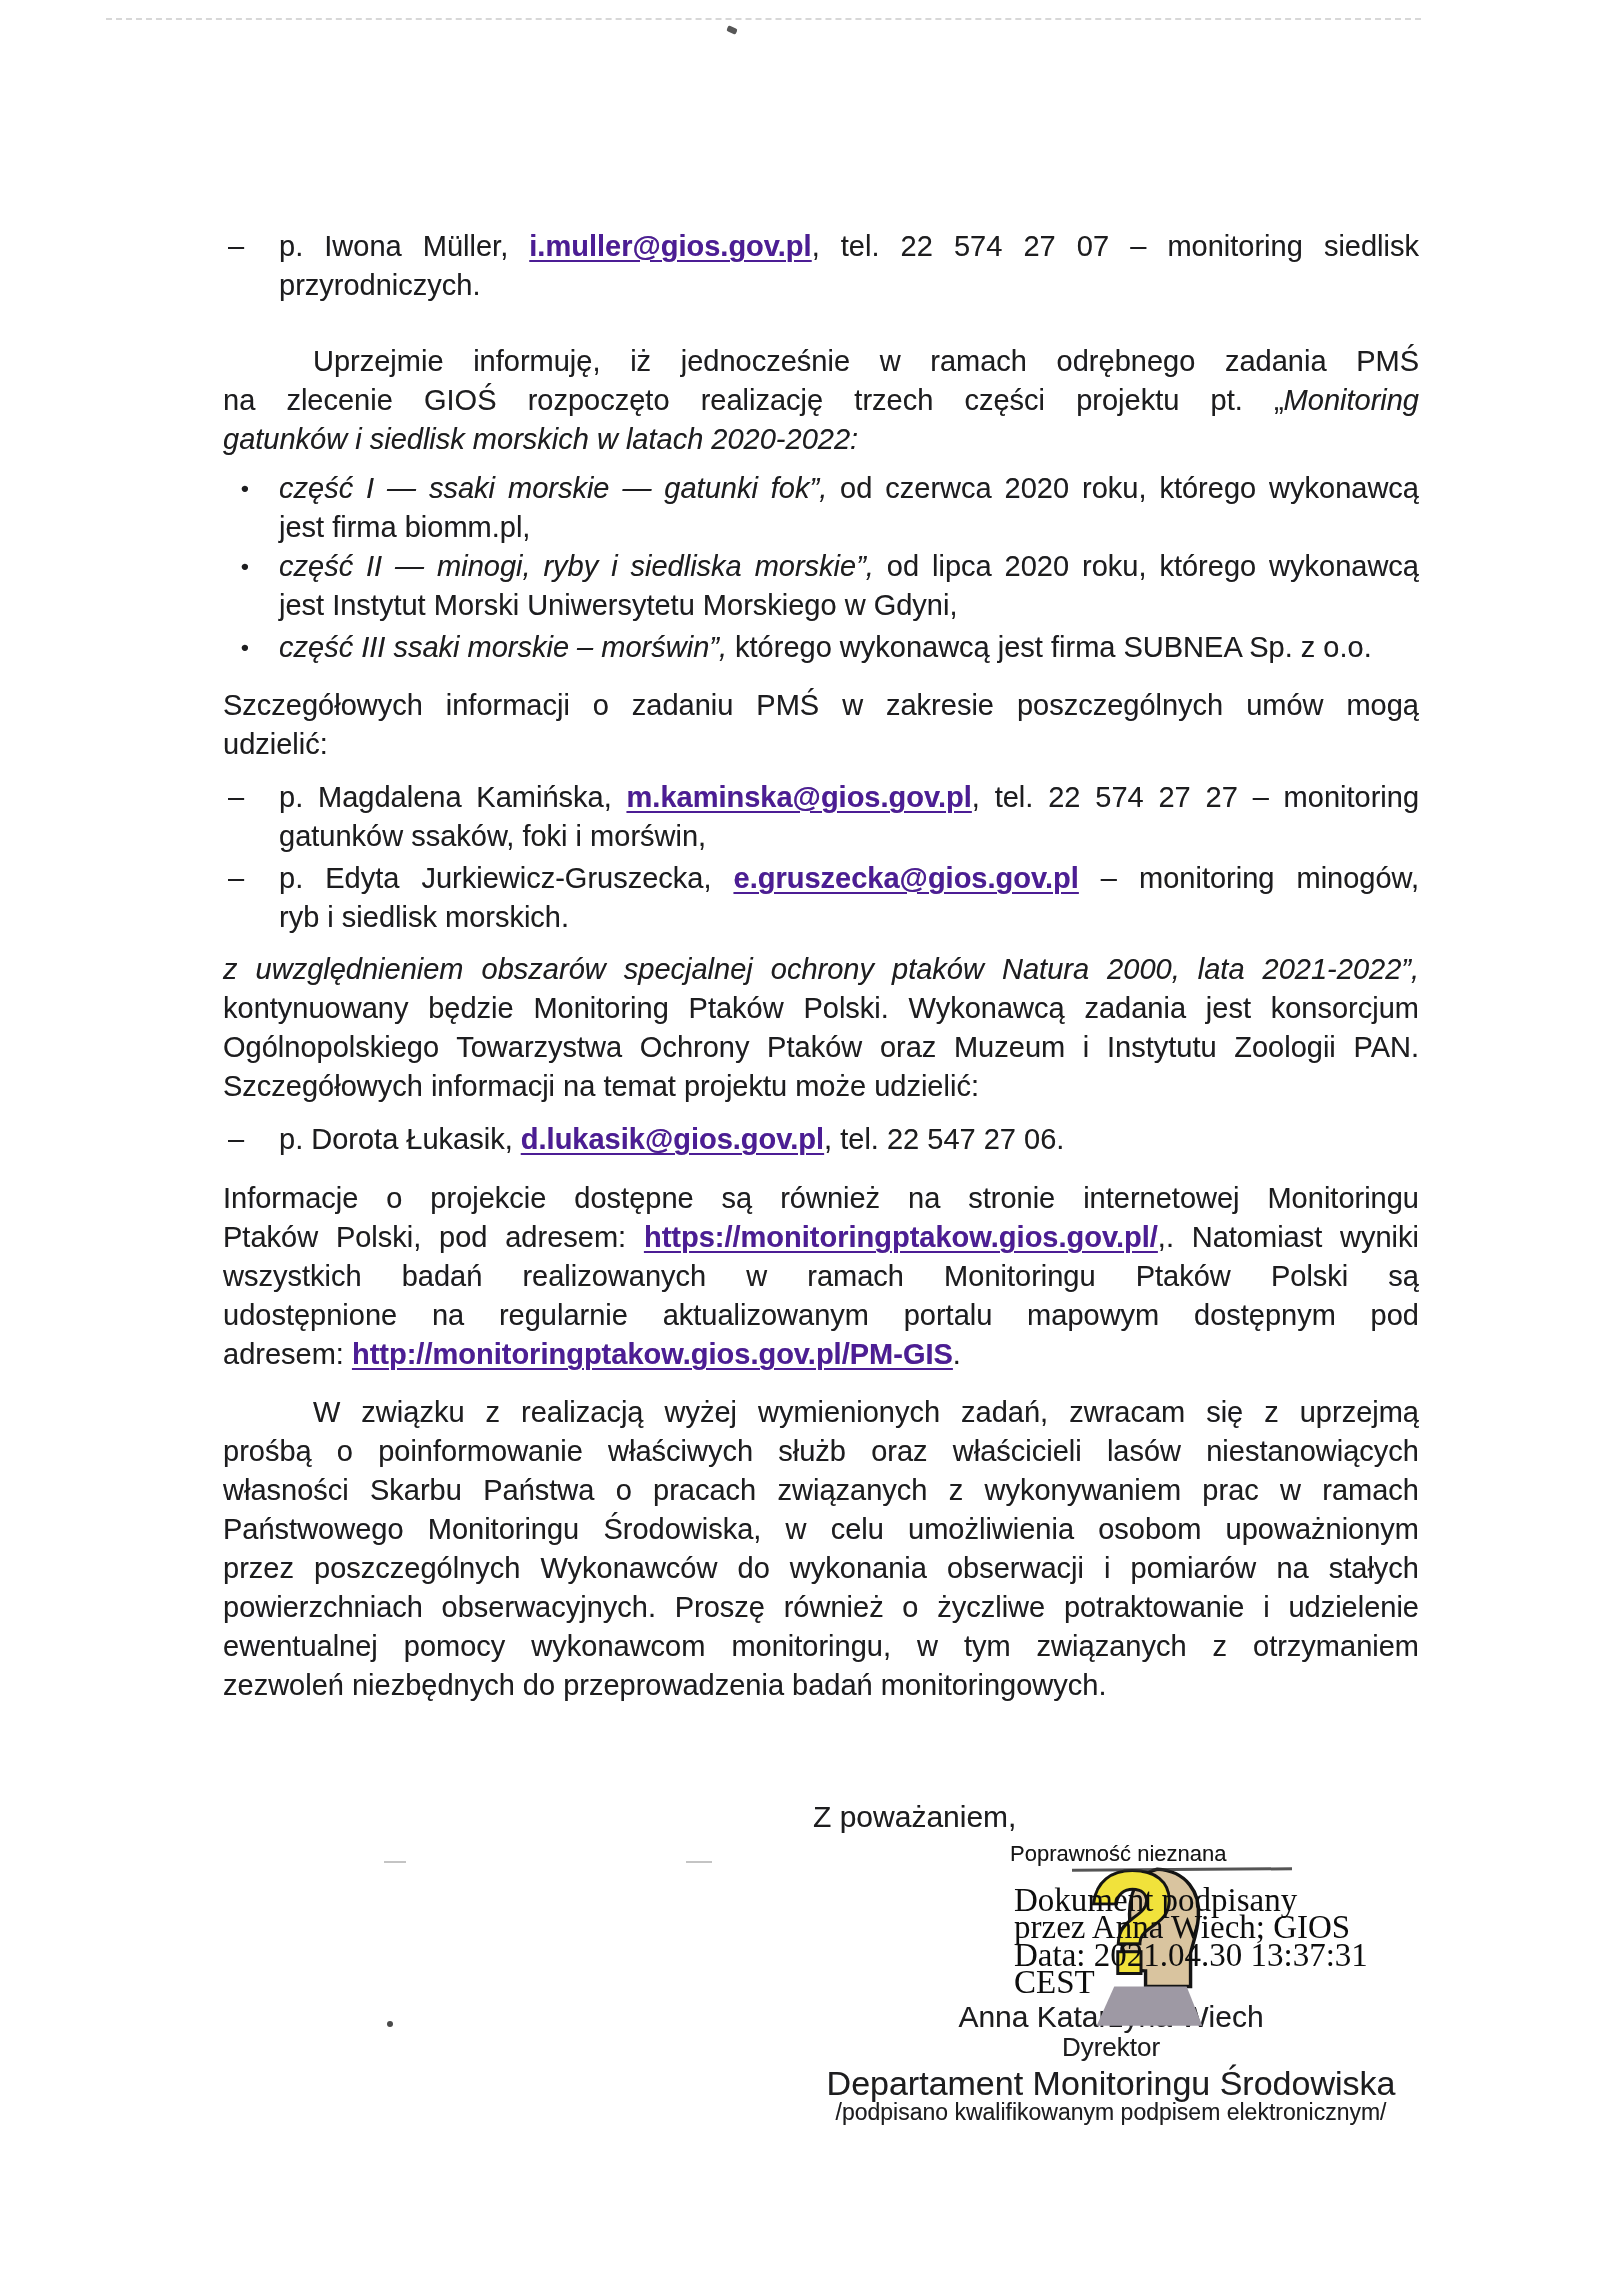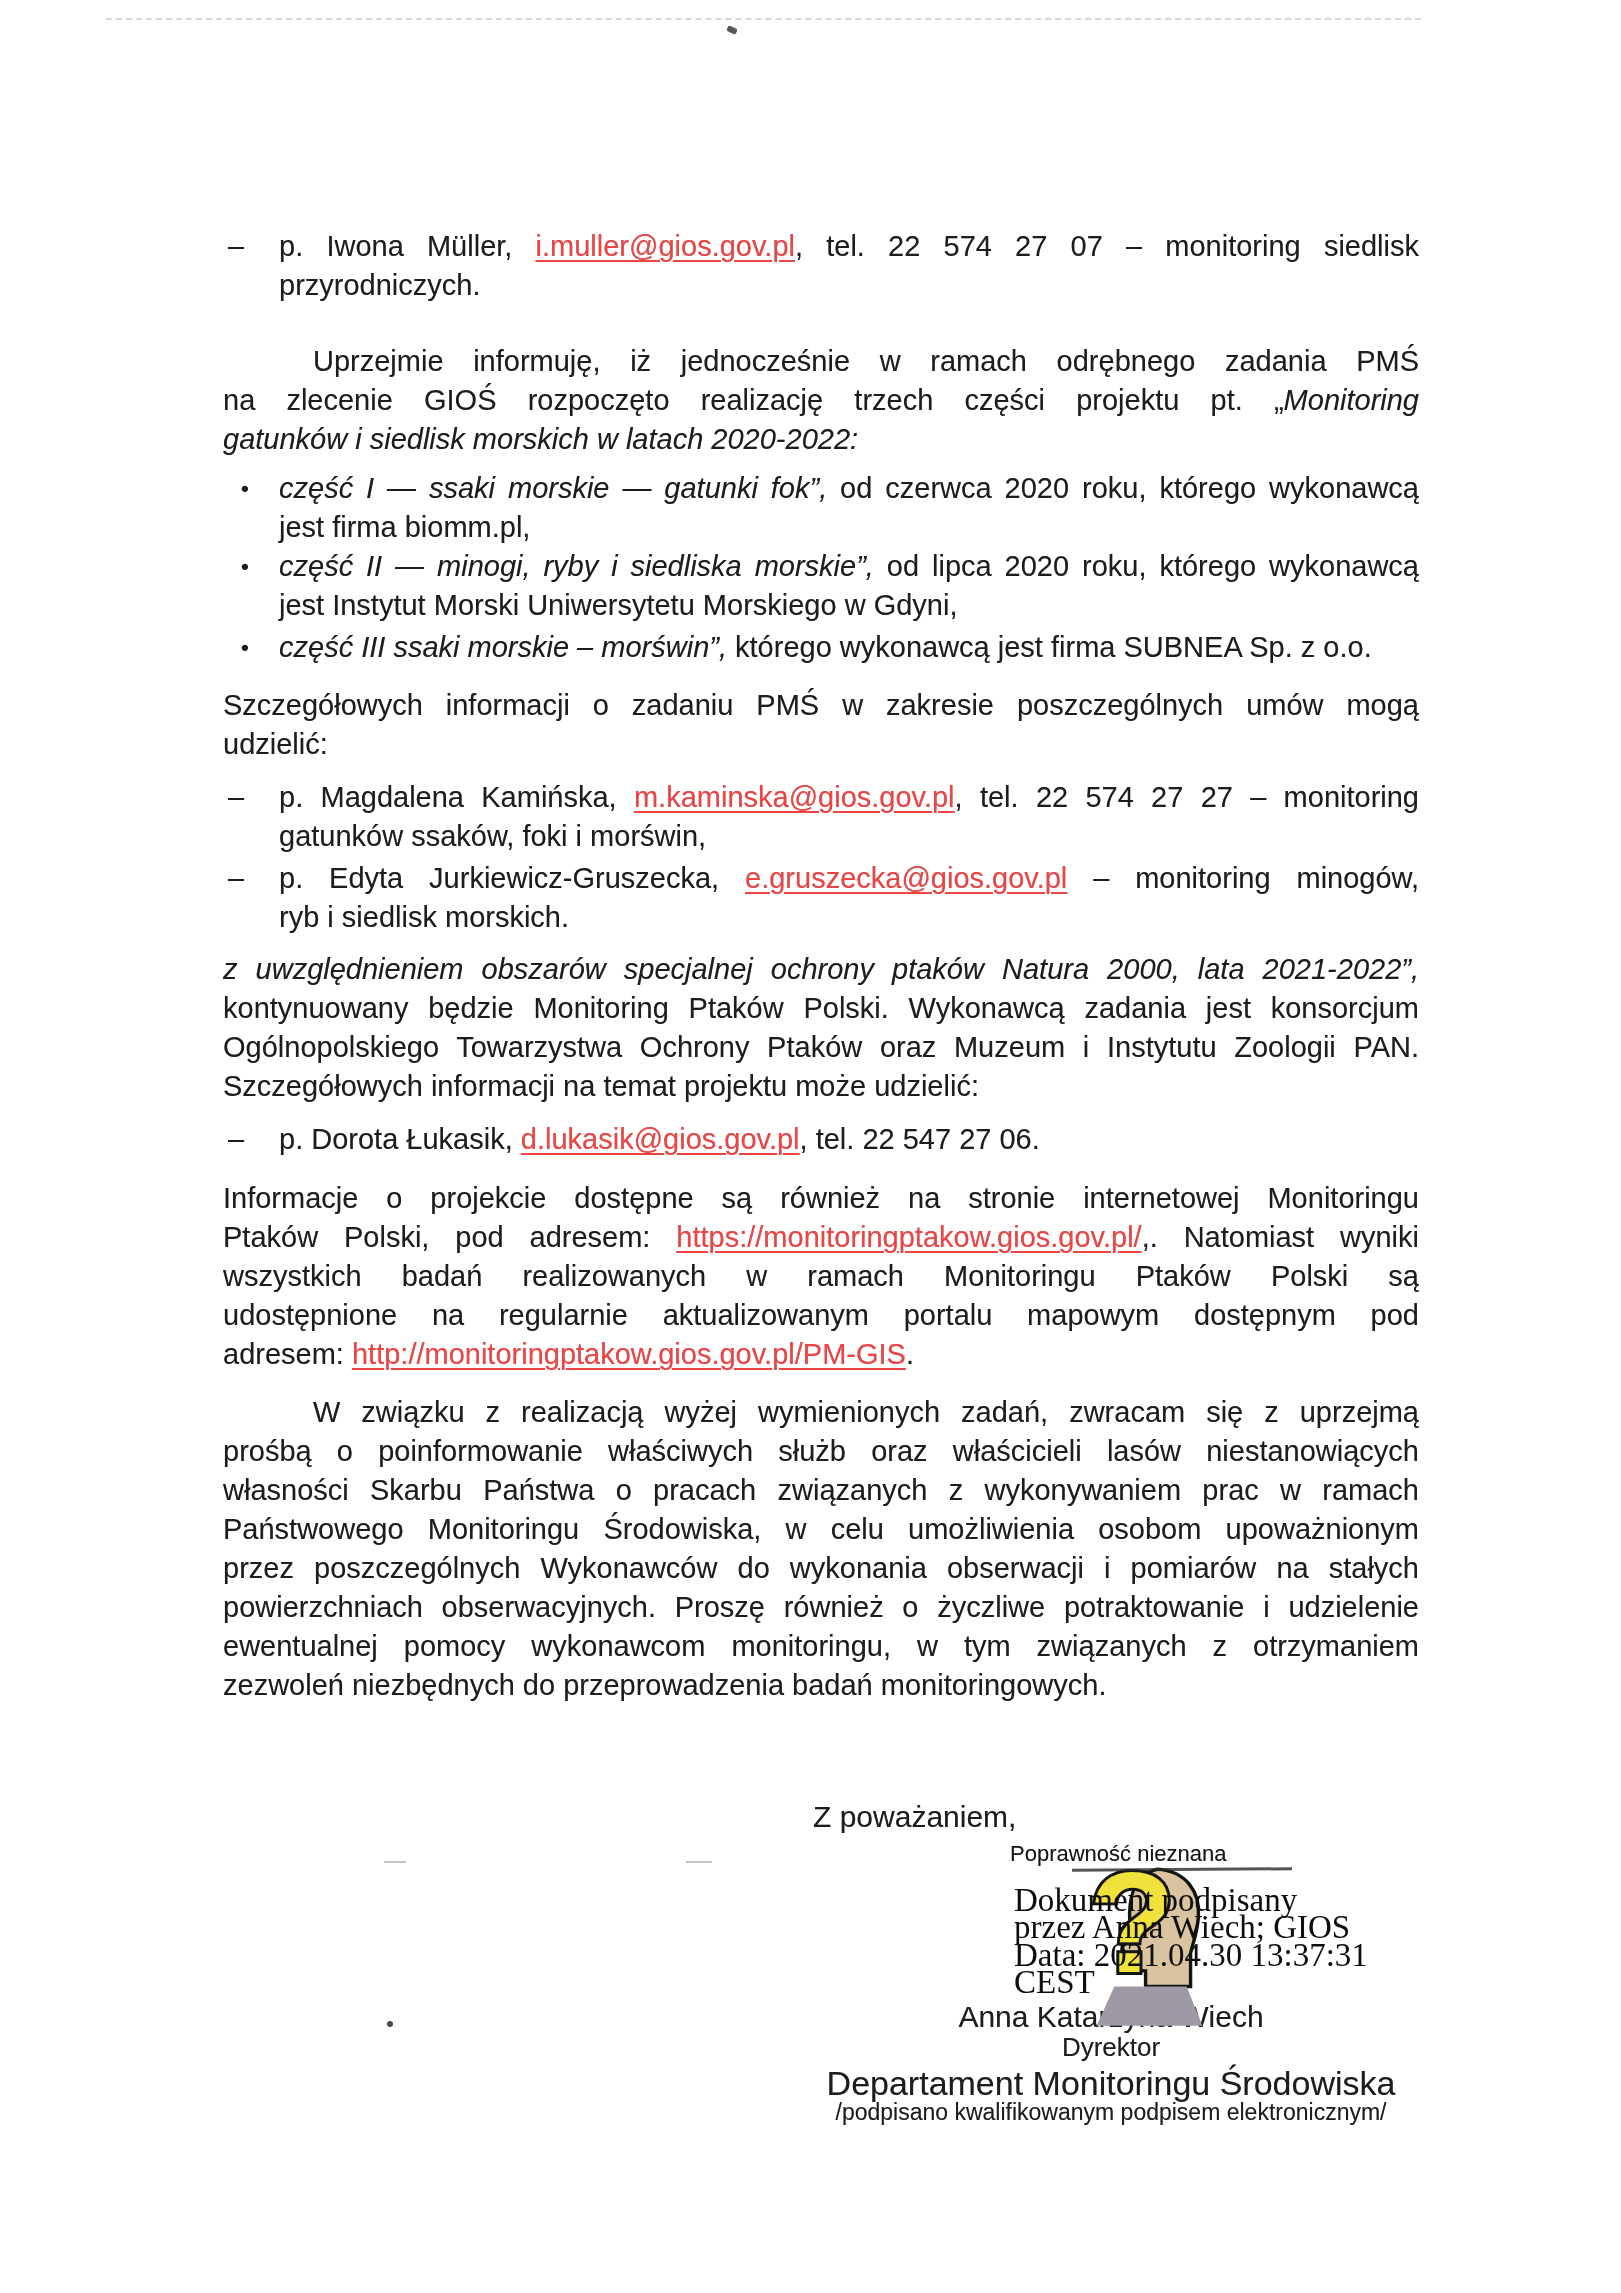--- a/index.html
+++ b/index.html
@@ -26,21 +26,21 @@
   #doc-body{position:absolute;left:223px;top:227px;width:1196px;font-size:29px;line-height:39px;}
   .block{position:relative;}
   .blk-dash,.blk-bullet{padding-left:56px;}
   .mk{position:absolute;color:#1d1d1f;}
   .mk-dash{left:4.9px;top:0;font-size:29px;line-height:39px;}
   .mk-bullet{left:17.6px;top:12.7px;font-size:14.7px;line-height:14.7px;}
   .line{text-align:justify;}
   .line.j{text-align-last:justify;}
   .line.ind{text-indent:90px;}
   .it{font-style:italic;}
-  .lnk{color:#ef4444;text-decoration:underline;text-decoration-thickness:2px;text-underline-offset:3.9px;cursor:pointer;}
+  .lnk{color:#4c1d95;text-decoration:underline;text-decoration-thickness:2px;text-underline-offset:3.9px;cursor:pointer;font-weight:bold;}
   
   .sig-closing{position:absolute;left:813px;top:1800px;width:588px;font-size:30px;}
   .sig-validity{position:absolute;left:1010px;top:1841px;font-size:22px;color:#161616;z-index:4;}
   .sig-strike{position:absolute;left:1072px;top:1868px;width:220px;height:2.9px;background:#2a2a2a;opacity:.8;transform:rotate(-.4deg);z-index:5;}
   .stamp-icon{position:absolute;left:1081px;top:1859px;width:135px;height:169px;z-index:1;}
   .stamp-text{position:absolute;left:1014px;top:1887px;z-index:3;
     font-family:"Liberation Serif","DejaVu Serif",serif;
     font-size:33px;line-height:27.4px;color:#0e0e0e;text-shadow:none;}
   .sig-name{position:absolute;left:813px;top:2000px;width:596px;text-align:center;font-size:30px;}
   .sig-title{position:absolute;left:813px;top:2032px;width:596px;text-align:center;font-size:26px;}

